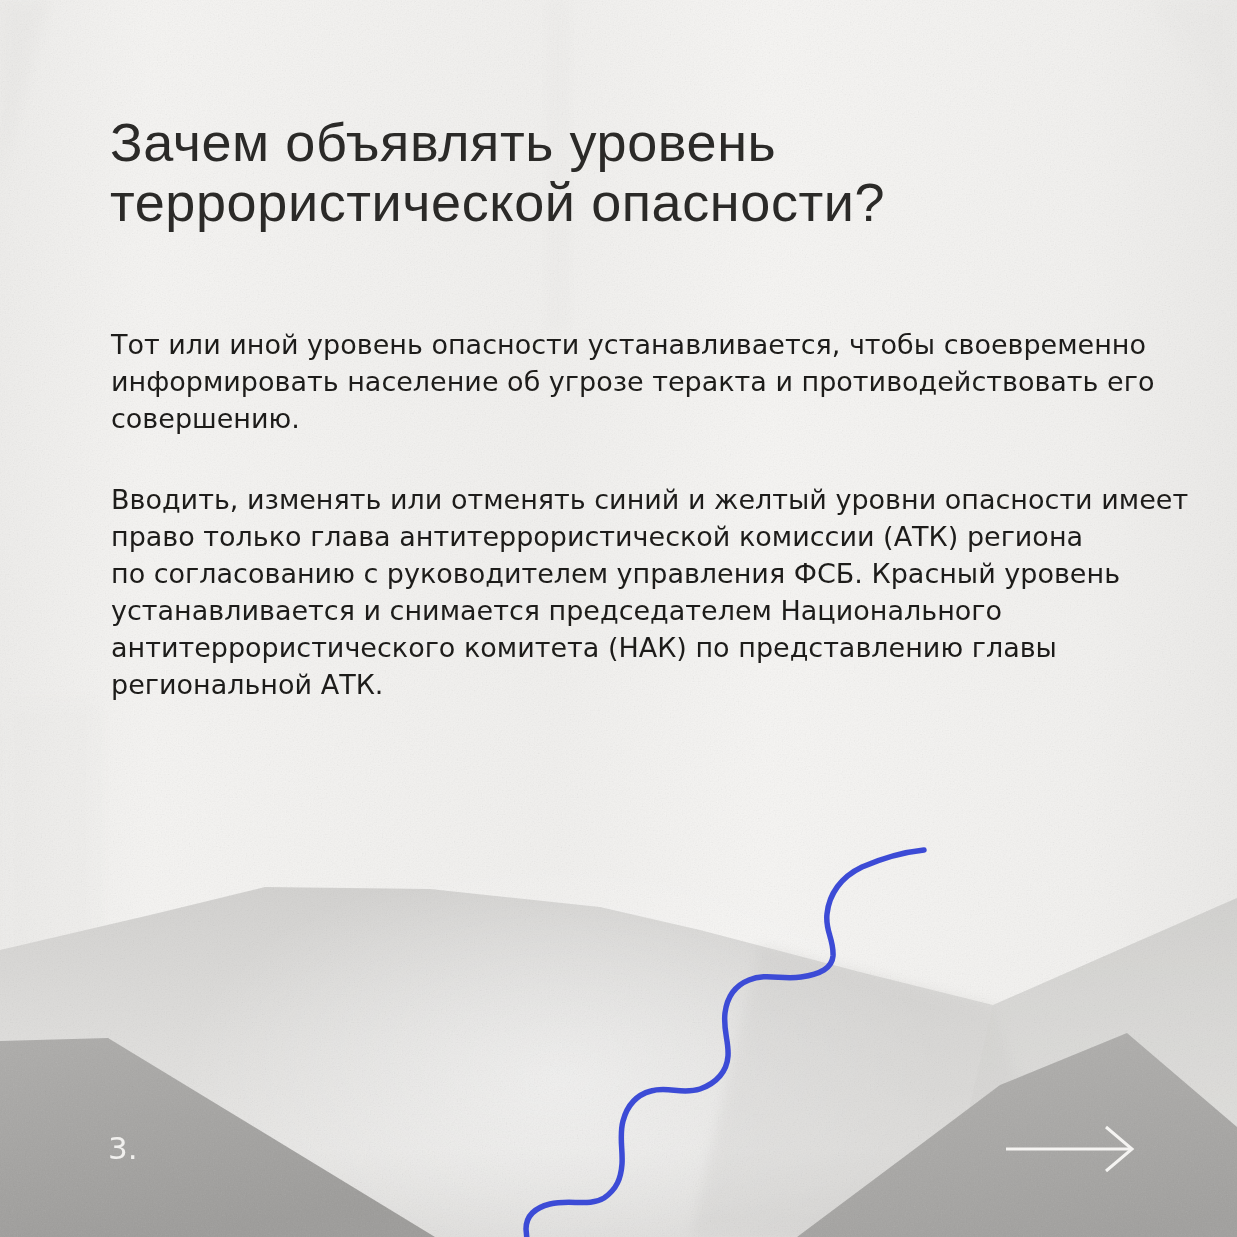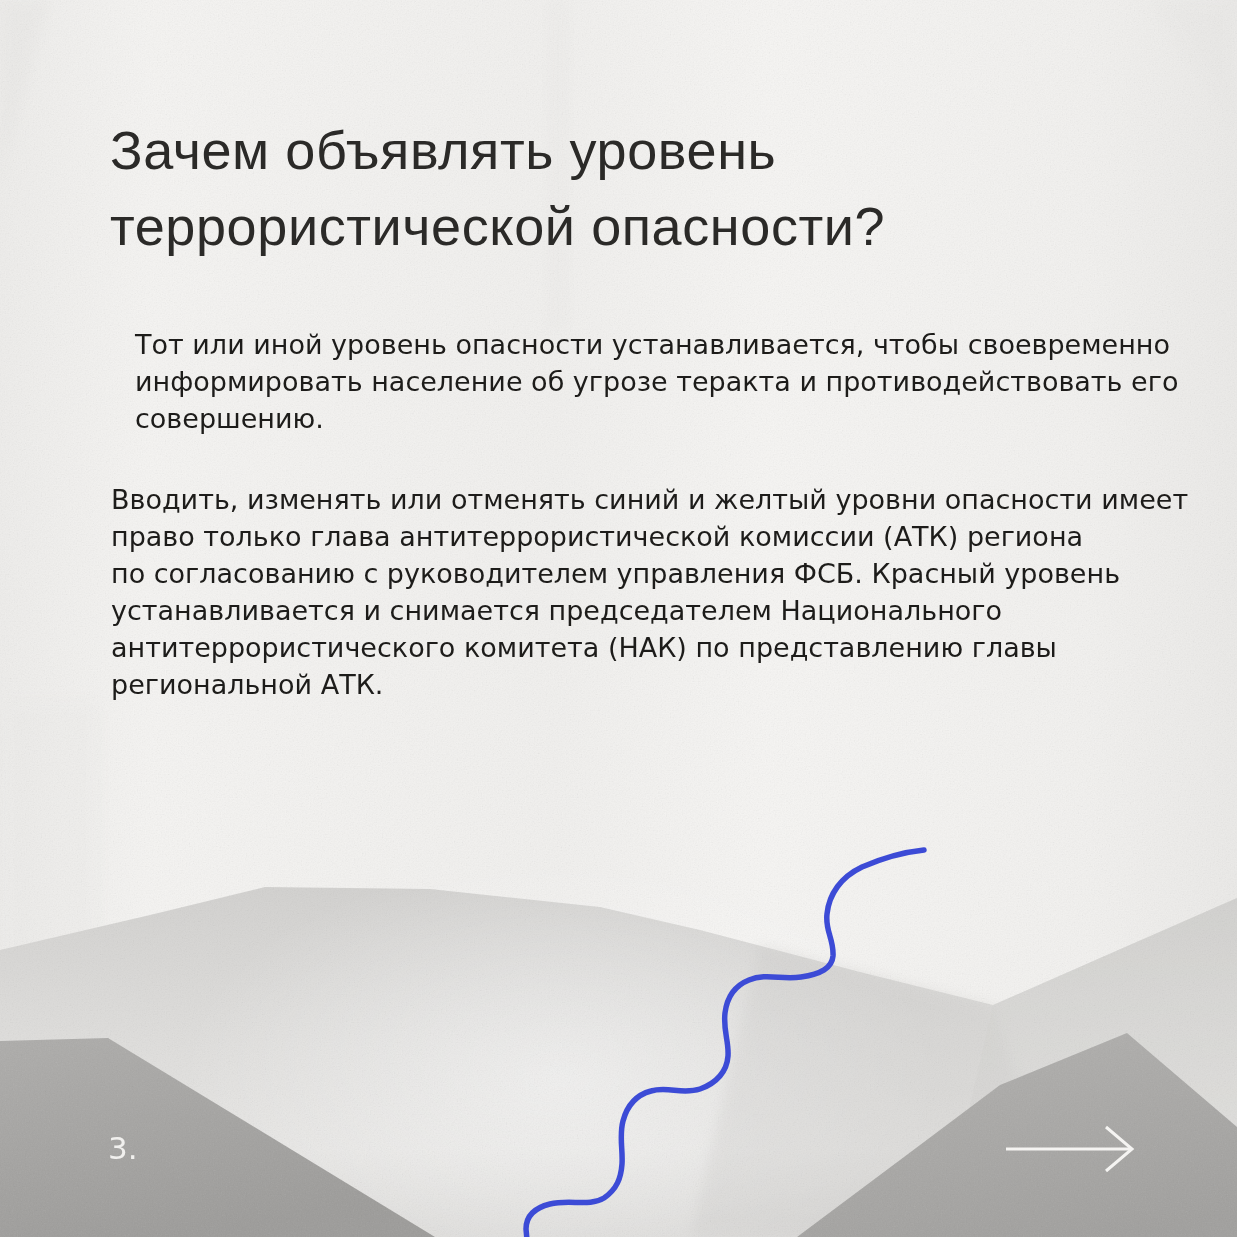--- a/index.html
+++ b/index.html
@@ -7,33 +7,33 @@
     position:relative;
     width:1237px;height:1237px;
     overflow:hidden;
     font-family:"DejaVu Sans",sans-serif;
     background:#f3f2f0;
   }
   .bg{position:absolute;left:0;top:0;width:1237px;height:1237px;display:block;}
   .heading{
     position:absolute;left:110px;top:112px;width:1000px;
     font-family:"Liberation Sans",sans-serif;
-    font-size:54px;line-height:76px;font-weight:400;
+    font-size:54px;line-height:60px;font-weight:400;
     letter-spacing:0.6px;
     color:#2b2a28;
     white-space:pre-line;
   }
   .para{
     position:absolute;left:111px;width:1080px;
     font-family:"DejaVu Sans",sans-serif;
     font-size:27px;line-height:37px;font-weight:400;
     color:#1d1c1a;
     white-space:pre-line;
   }
-  .para.p1{top:326px;margin-left:24px;}
+  .para.p1{top:326px;}
   .para.p2{top:481px;}
   .pagenum{
     position:absolute;left:108px;top:1130px;
     font-size:31px;line-height:36px;
     color:#f1f0ee;
   }
   .next-arrow{
     position:absolute;left:1003px;top:1123px;width:136px;height:52px;
     cursor:pointer;
   }

